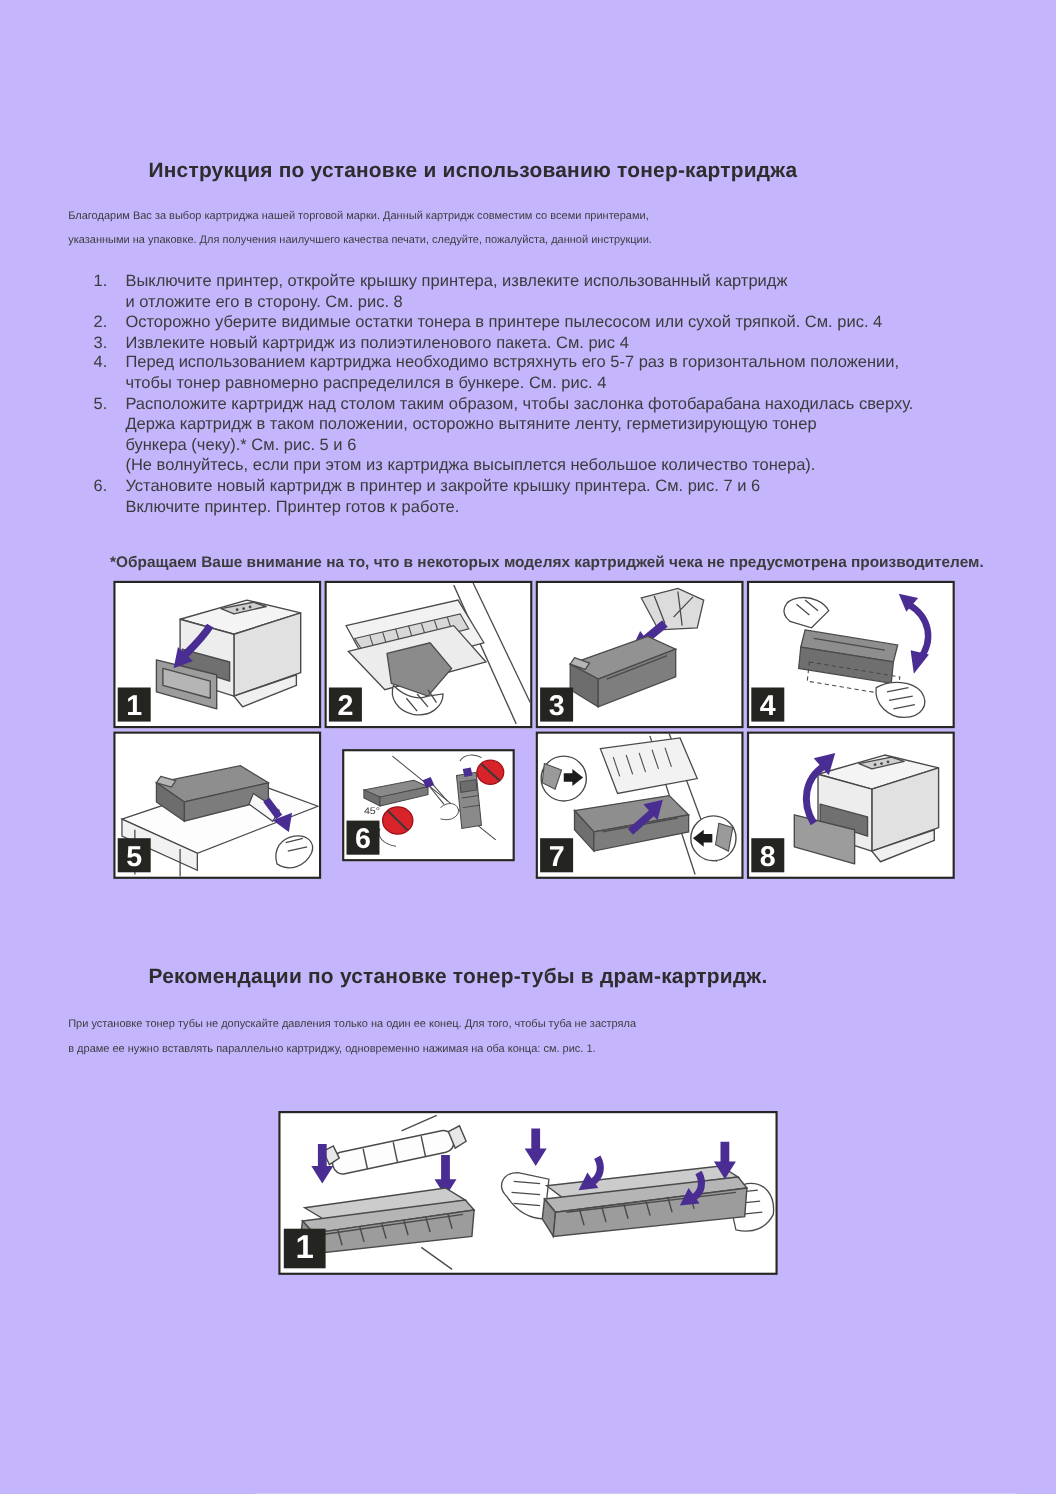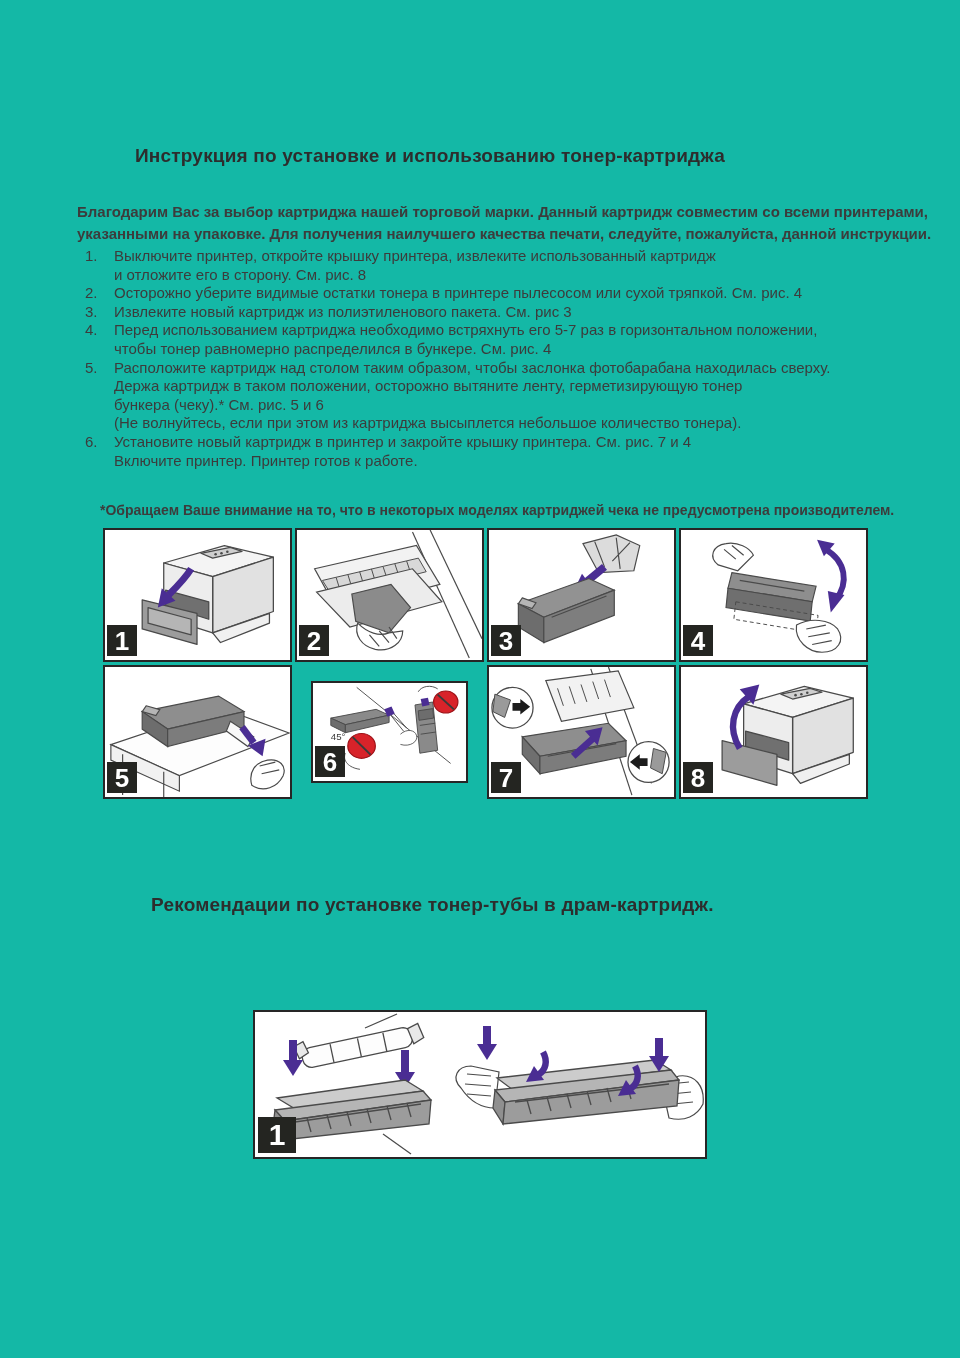--- a/index.html
+++ b/index.html
@@ -1,31 +1,31 @@
 <!DOCTYPE html>
 <html><head>
 <meta charset="utf-8">
 <style>
   html,body{margin:0;padding:0;background:#e8e8e8;}
   .page{
-    position:relative;width:960px;height:1358px;background:#14b8a6;
+    position:relative;width:960px;height:1358px;background:#c4b5fd;
     font-family:"Liberation Sans","DejaVu Sans",sans-serif;color:#3a3a3a;
     overflow:hidden;margin:0 auto;
   }
   .title{
     position:absolute;left:135px;top:145px;width:700px;
     font-size:19px;font-weight:bold;color:#2d2d2d;letter-spacing:.2px;margin:0;
   }
   .title2{
     position:absolute;left:135px;top:878px;width:700px;
-    font-size:19px;font-weight:bold;color:#2d2d2d;letter-spacing:.2px;margin:16px;
+    font-size:19px;font-weight:bold;color:#2d2d2d;letter-spacing:.2px;margin:0;
   }
   .para{
-    position:absolute;left:62px;width:860px;margin:15px;
-    font-size:15px;line-height:22px;white-space:pre-line;color:#3c3c3c;font-weight:bold;
+    position:absolute;left:62px;width:860px;margin:0;
+    font-size:10px;line-height:22px;white-space:pre-line;color:#3c3c3c;
   }
   .intro{top:186px;}
   .para2{top:921px;}
   .steps{position:absolute;left:85px;top:247px;width:840px;}
   .step{display:flex;align-items:flex-start;}
   .step-num{width:29px;flex:0 0 29px;font-size:15px;line-height:18.6px;color:#3c3c3c;}
   .step-text{flex:1;font-size:15px;line-height:18.6px;white-space:pre-line;color:#3c3c3c;}
   .note{
     position:absolute;left:100px;top:502px;width:820px;margin:0;
     font-size:14px;color:#3c3c3c;font-weight:bold;
@@ -71,37 +71,37 @@
       <span class="step-num">1.</span>
       <span class="step-text">Выключите принтер, откройте крышку принтера, извлеките использованный картридж
 и отложите его в сторону. См. рис. 8</span>
     </div>
     <div class="step">
       <span class="step-num">2.</span>
       <span class="step-text">Осторожно уберите видимые остатки тонера в принтере пылесосом или сухой тряпкой. См. рис. 4</span>
     </div>
     <div class="step">
       <span class="step-num">3.</span>
-      <span class="step-text">Извлеките новый картридж из полиэтиленового пакета. См. рис 3</span>
+      <span class="step-text">Извлеките новый картридж из полиэтиленового пакета. См. рис 4</span>
     </div>
     <div class="step">
       <span class="step-num">4.</span>
       <span class="step-text">Перед использованием картриджа необходимо встряхнуть его 5-7 раз в горизонтальном положении,
 чтобы тонер равномерно распределился в бункере. См. рис. 4</span>
     </div>
     <div class="step">
       <span class="step-num">5.</span>
       <span class="step-text">Расположите картридж над столом таким образом, чтобы заслонка фотобарабана находилась сверху.
 Держа картридж в таком положении, осторожно вытяните ленту, герметизирующую тонер
 бункера (чеку).* См. рис. 5 и 6
 (Не волнуйтесь, если при этом из картриджа высыплется небольшое количество тонера).</span>
     </div>
     <div class="step">
       <span class="step-num">6.</span>
-      <span class="step-text">Установите новый картридж в принтер и закройте крышку принтера. См. рис. 7 и 4
+      <span class="step-text">Установите новый картридж в принтер и закройте крышку принтера. См. рис. 7 и 6
 Включите принтер. Принтер готов к работе.</span>
     </div>
   </div>
 
   <p class="note">*Обращаем Ваше внимание на то, что в некоторых моделях картриджей чека не предусмотрена производителем.</p>
 
   <div class="figure-grid">
 
     <figure class="cell" style="margin:0">
       <svg viewBox="0 0 189 134" preserveAspectRatio="none">
@@ -282,20 +282,22 @@
         <path d="M60,84 C48,64 52,42 70,30" fill="none" stroke="#4a2d93" stroke-width="6.5"></path>
         <polygon points="80,18 60,23 74,39" fill="#4a2d93"></polygon>
       </svg>
       <div class="badge">8</div>
     </figure>
 
   </div>
 
   <h2 class="title2">Рекомендации по установке тонер-тубы в драм-картридж.</h2>
 
+  <p class="para para2">При установке тонер тубы не допускайте давления только на один ее конец. Для того, чтобы туба не застряла
+в драме ее нужно вставлять параллельно картриджу, одновременно нажимая на оба конца: см. рис. 1.</p>
 
   <figure class="figure-wide" style="margin:0">
     <svg viewBox="0 0 450 145" preserveAspectRatio="none">
 
       <line class="ln" x1="110" y1="16" x2="142" y2="2" stroke-width="1"></line>
       <line class="ln" x1="128" y1="122" x2="156" y2="142" stroke-width="1"></line>
       <g transform="rotate(-12 100 34)" stroke="#4a4a4a" stroke-width="1.3">
         <rect x="46" y="26" width="112" height="20" rx="9" fill="#fdfdfd"></rect>
         <line x1="76" y1="27" x2="76" y2="46"></line>
           <line x1="104" y1="27" x2="104" y2="46"></line>

